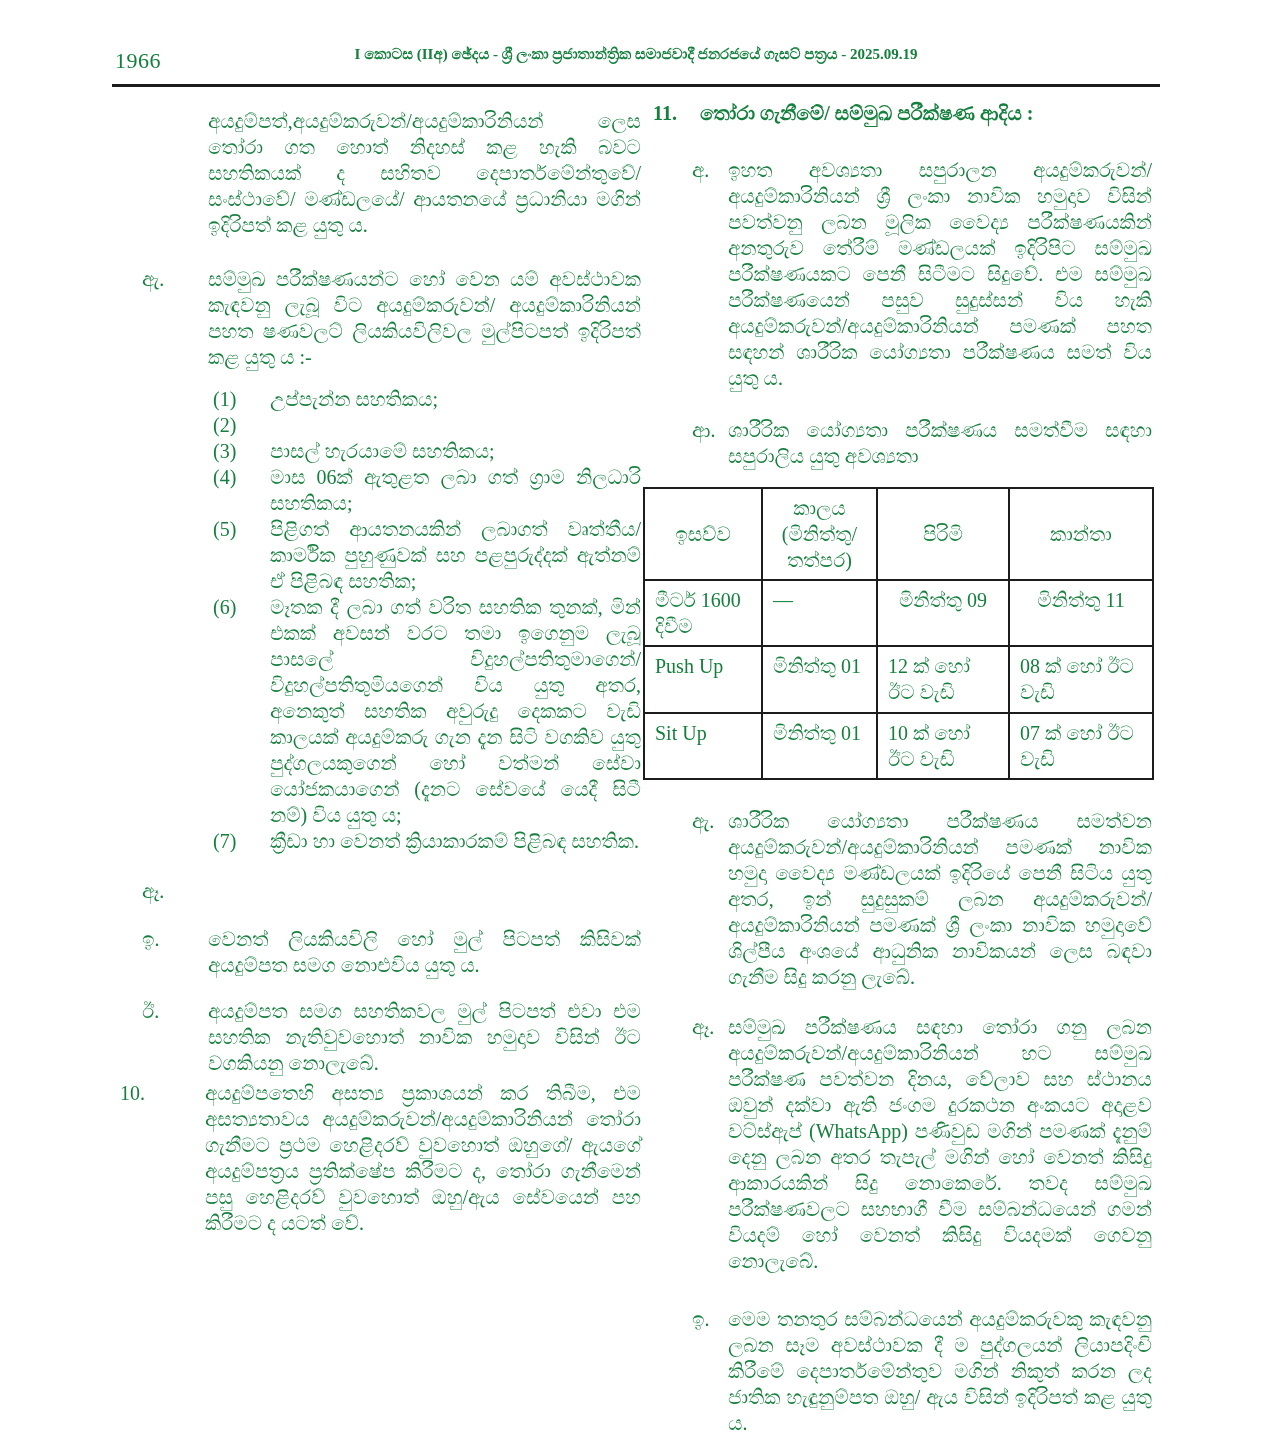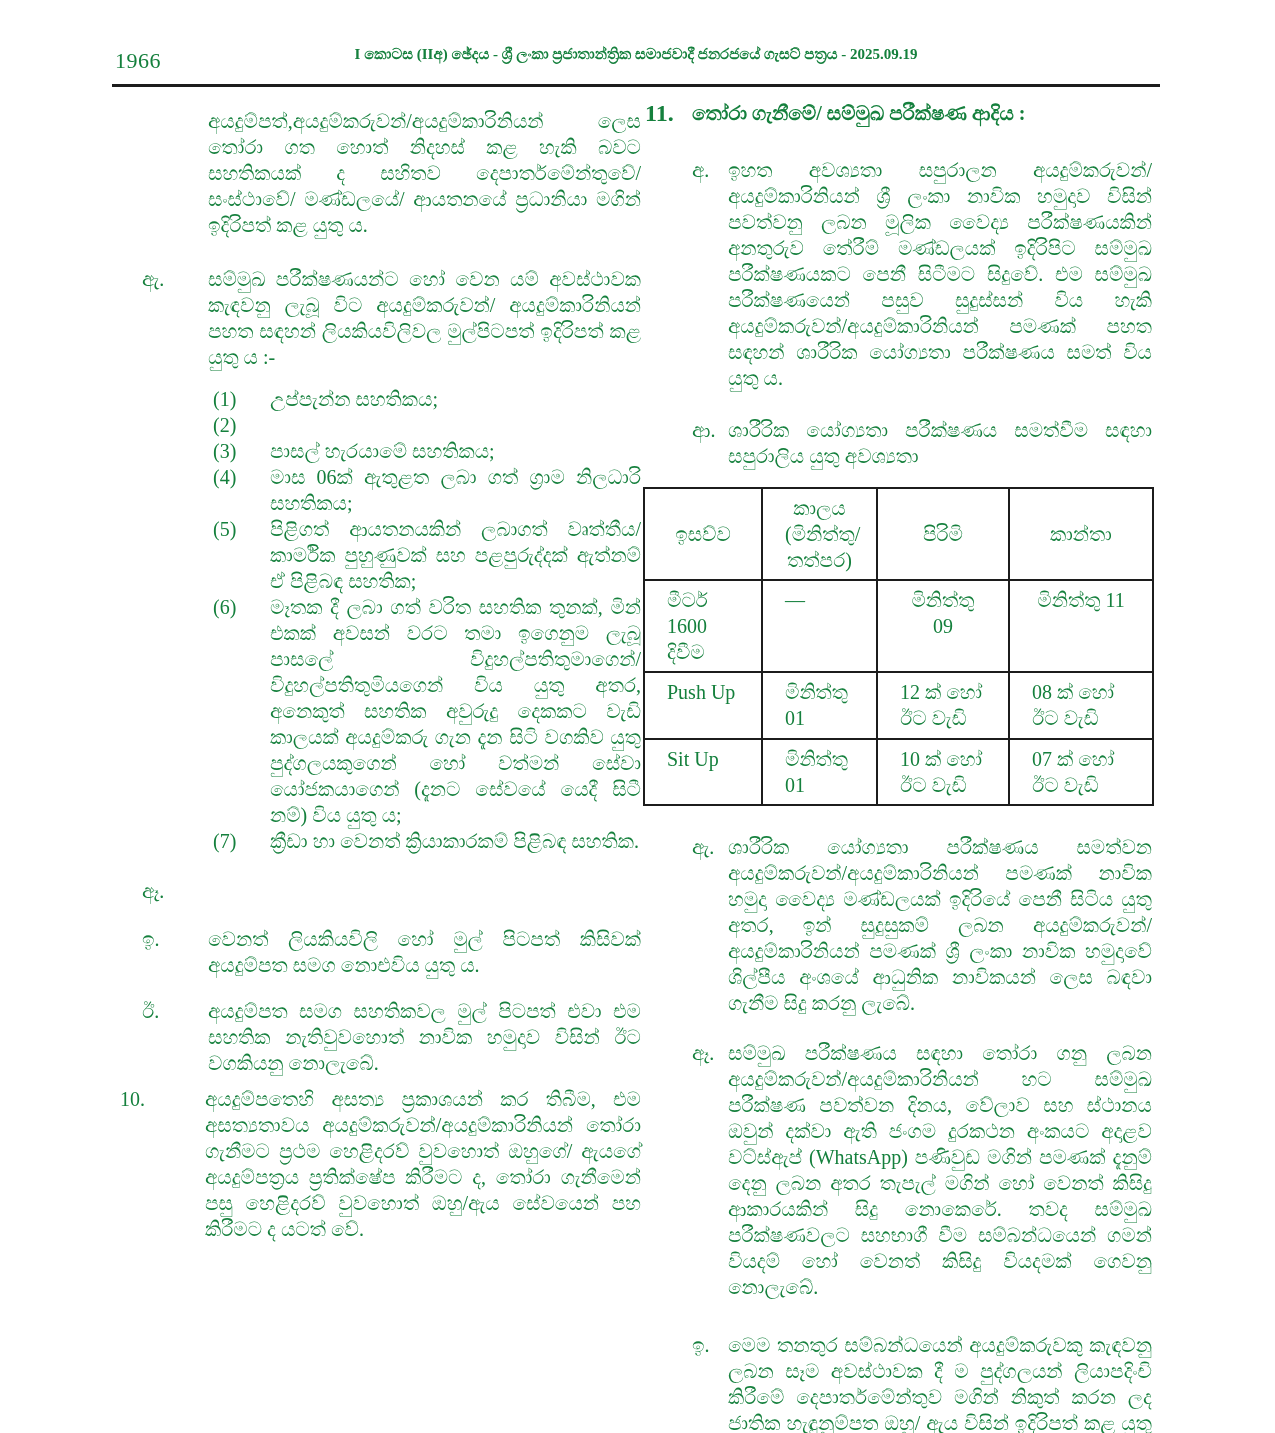--- a/index.html
+++ b/index.html
@@ -31,37 +31,37 @@
     text-align:justify; font-size:20px; line-height:26px;
   }
   
   .intro { margin-left:88px; }
   .sec { display:flex; margin-top:26px; }
   .sec .lbl { flex:0 0 88px; box-sizing:border-box; padding-left:22px; font-size:20px; line-height:26px; }
   .doclist { margin-left:93px; margin-top:16px; }
   .li { display:flex; }
   .li .num { flex:0 0 57px; font-size:20px; line-height:26px; }
   .li .txt { flex:1; }
-  .numitem { display:flex; margin-top:10px; }
+  .numitem { display:flex; margin-top:4px; }
   .numitem .num { flex:0 0 85px; font-size:20px; line-height:26px; }
   
   .h11 { display:flex; font-weight:bold; }
-  .h11 .num { flex:0 0 47px; padding-left:2px; font-size:24px; line-height:27px; }
+  .h11 .num { flex:0 0 47px; padding-left:2px; font-size:20px; line-height:27px;margin-left:8px; }
   .h11 .htxt { flex:1; font-size:20px; line-height:27px; }
   .rsec { display:flex; margin-top:26px; }
   .rsec .lbl { flex:0 0 85px; box-sizing:border-box; padding-left:49px; font-size:20px; line-height:26px; }
   
   .fit-table {
     width:100%; border-collapse:collapse; margin-top:18px;
     table-layout:fixed;
   }
   .fit-table th, .fit-table td {
     border:2px solid #1c1c1c;
     font-size:20px; line-height:26px; font-weight:normal;
-    padding:6px 22px; box-sizing:border-box;
+    padding:6px 10px; box-sizing:border-box;
   }
   .fit-table th { text-align:center; vertical-align:middle; height:82px; }
   .fit-table td { text-align:left; vertical-align:top; }
   .fit-table tr.r0 td { height:60px;border-radius:13px; }
   .fit-table tr.r1 td { height:67px; }
   .fit-table tr.r2 td { height:64px; }
   .fit-table td.ctr { text-align:center; }
   .c0 { width:118px; } .c1 { width:115px; } .c2 { width:132px; } .c3 { width:144px; }
 </style>
 </head>
@@ -72,21 +72,21 @@
   <div class="pageno">1966</div>
   <div class="gz-title">I කොටස (IIඅ) ඡේදය - ශ්‍රී ලංකා ප්‍රජාතාන්ත්‍රික සමාජවාදී ජනරජයේ ගැසට් පත්‍රය - 2025.09.19</div>
   <div class="hdr-rule"></div>
 
   <div class="col-left">
 
     <div class="txt intro">අයදුම්පත්,අයදුම්කරුවන්/අයදුම්කාරිනියන් ලෙස තෝරා ගත හොත් නිදහස් කළ හැකි බවට සහතිකයක් ද සහිතව දෙපාර්තමේන්තුවේ/ සංස්ථාවේ/ මණ්ඩලයේ/ ආයතනයේ ප්‍රධානියා මගින් ඉදිරිපත් කළ යුතු ය.</div>
 
     <div class="sec" style="margin-top:28px;">
       <div class="lbl">ඇ.</div>
-      <div class="txt">සම්මුඛ පරීක්ෂණයන්ට හෝ වෙන යම් අවස්ථාවක කැඳවනු ලැබූ විට අයදුම්කරුවන්/ අයදුම්කාරිනියන් පහත සඳහන් ලියකියවිලිවල මුල්පිටපත් ඉදිරිපත් කළ යුතු ය :-</div>
+      <div class="txt">සම්මුඛ පරීක්ෂණයන්ට හෝ වෙන යම් අවස්ථාවක කැඳවනු ලැබූ විට අයදුම්කරුවන්/ අයදුම්කාරිනියන් පහත ෂණවලට් ලියකියවිලිවල මුල්පිටපත් ඉදිරිපත් කළ යුතු ය :-</div>
     </div>
 
     <div class="doclist">
       <div class="li">
         <div class="num">(1)</div>
         <div class="txt">උප්පැන්න සහතිකය;</div>
       </div>
       <div class="li">
         <div class="num">(2)</div>
       </div>

